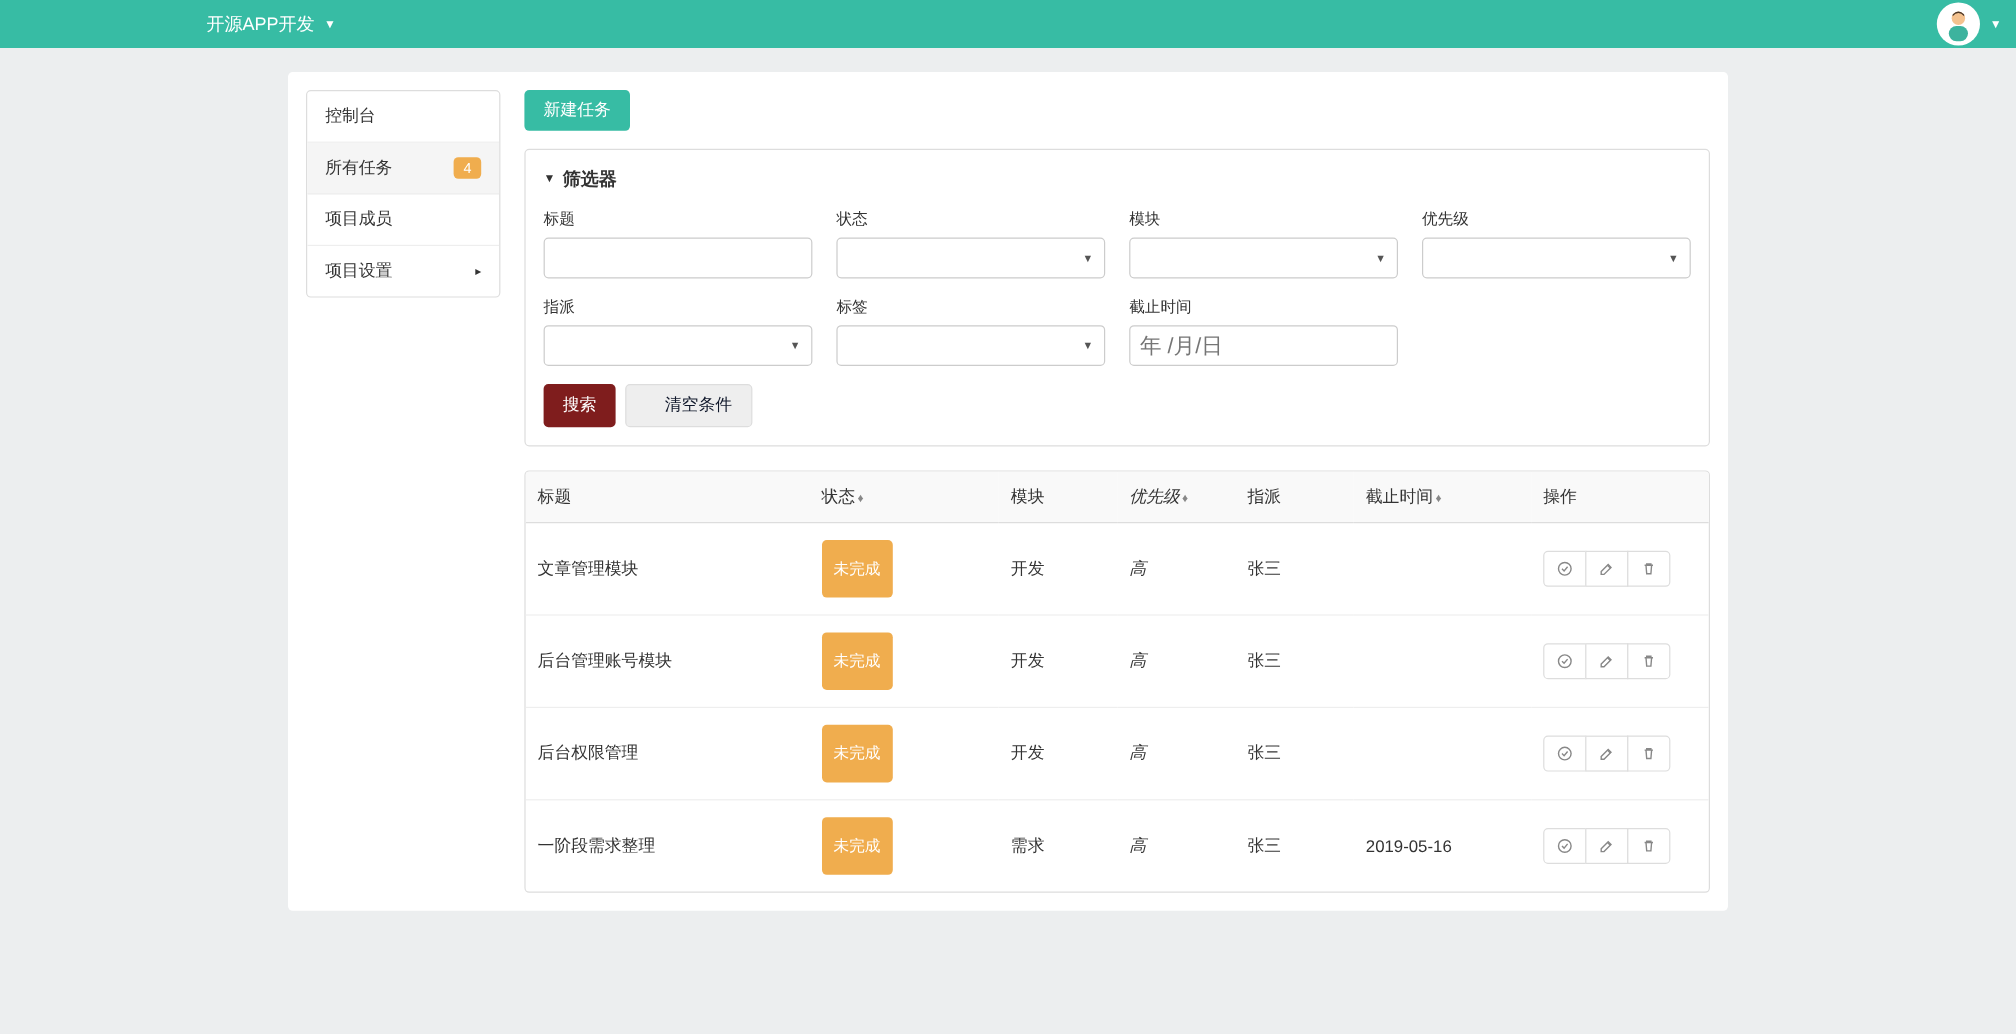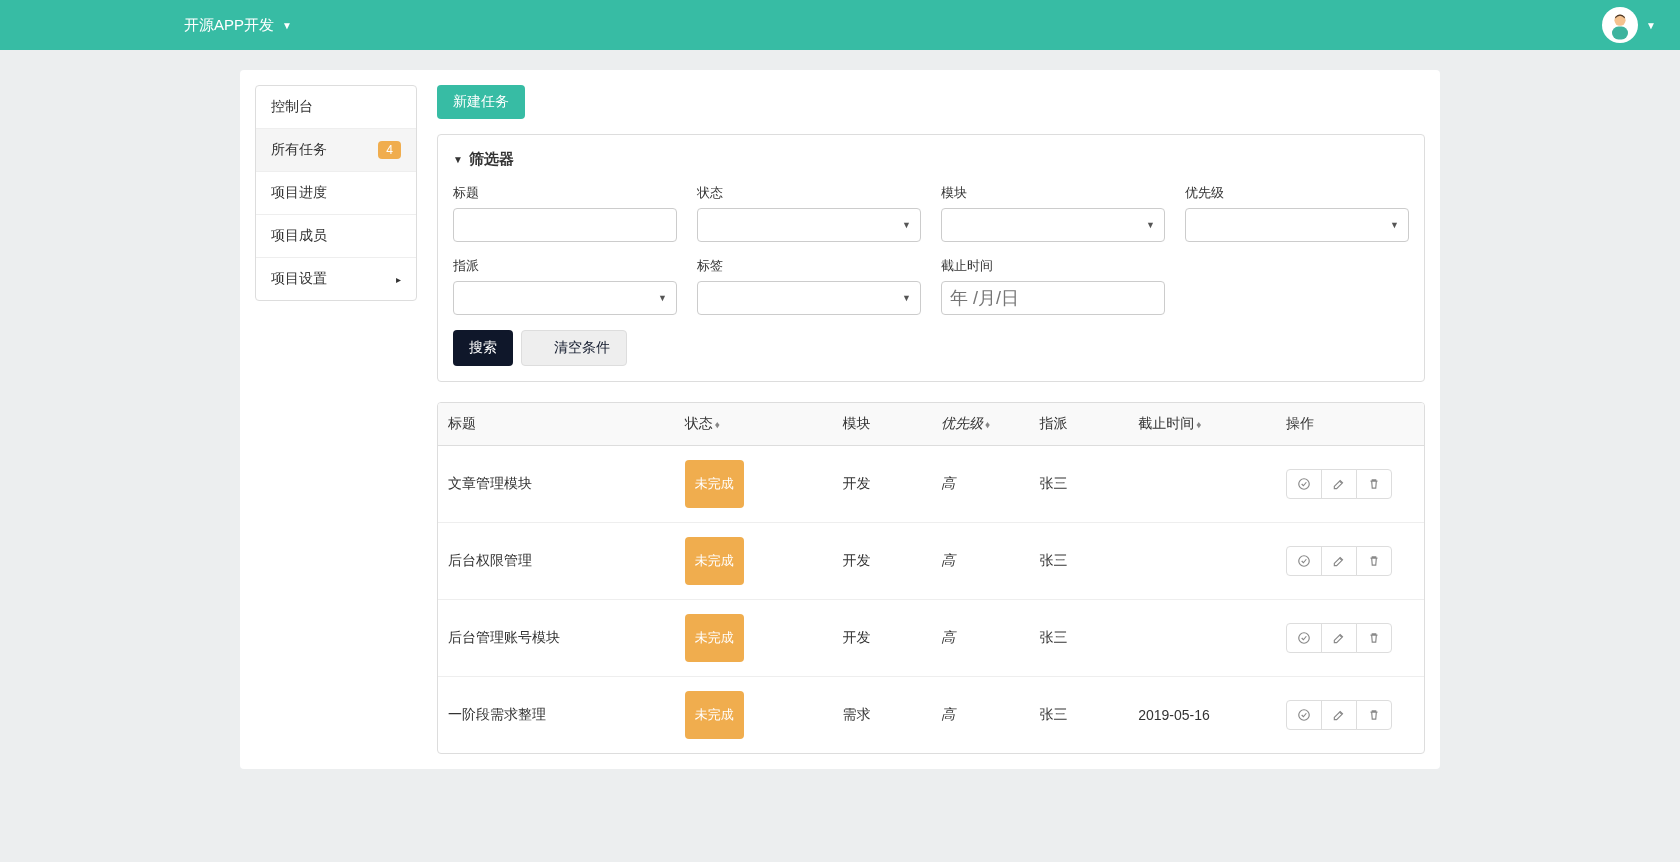--- a/index.html
+++ b/index.html
@@ -1,38 +1,38 @@
 <!DOCTYPE html>
 <html><head>
   <meta charset="utf-8">
   <style>
     * { box-sizing: border-box; margin: 0; padding: 0; }
     body { font-family: -apple-system, "Helvetica Neue", Arial, sans-serif; background: #eceeef; color: #333; font-size: 14px; }
     
-    .topbar { background: #37bca4; height: 50px; display: flex; align-items: center; justify-content: space-between; padding: 0 24px; }
+    .topbar { background: #37bca4; height: 40px; display: flex; align-items: center; justify-content: space-between; padding: 0 12px; }
     .topbar-left { display: flex; align-items: center; color: #fff; margin-left: 160px; }
     .project-dropdown { display: flex; align-items: center; gap: 8px; cursor: pointer; font-size: 15px; }
     .topbar-right { display: flex; align-items: center; gap: 8px; }
     .avatar { width: 36px; height: 36px; border-radius: 50%; background: #fff; display: flex; align-items: center; justify-content: center; overflow: hidden; }
     .avatar svg { width: 32px; height: 32px; }
     
     .container { max-width: 1200px; margin: 20px auto; background: #fff; border-radius: 4px; padding: 15px; display: flex; gap: 20px; }
     
     .sidebar { width: 162px; border: 1px solid #ddd; border-radius: 4px; overflow: hidden; align-self: flex-start; }
     .sidebar-item { padding: 12px 15px; border-bottom: 1px solid #eee; cursor: pointer; display: flex; align-items: center; justify-content: space-between; color: #333; }
     .sidebar-item:last-child { border-bottom: none; }
     .sidebar-item.active { background: #f5f5f5; }
     .badge { background: #f0ad4e; color: #fff; padding: 2px 8px; border-radius: 4px; font-size: 12px; min-width: 20px; text-align: center; }
     .chevron { color: #333; font-size: 10px; }
     
     .main { flex: 1; }
     
     .btn { display: inline-block; padding: 8px 16px; border-radius: 4px; border: none; cursor: pointer; font-size: 14px; }
     .btn-teal { background: #37bca4; color: #fff; text-align: right; }
-    .btn-primary { background: #0f172a; color: #fff; }
+    .btn-primary { background: #7f1d1d; color: #fff; }
     .btn-default { background: #eee; color: #0f172a; border: 1px solid #ddd; padding-left: 32px; }
     
     .panel { border: 1px solid #ddd; border-radius: 4px; margin-top: 15px; padding: 15px; }
     .panel-title { font-weight: bold; font-size: 15px; margin-bottom: 15px; display: flex; align-items: center; gap: 6px; cursor: pointer; }
     
     .filter-grid { display: grid; grid-template-columns: repeat(4, 1fr); gap: 15px 20px; margin-bottom: 15px; }
     .filter-field label { display: block; font-size: 13px; margin-bottom: 6px; color: #333; }
     .form-control { width: 100%; height: 34px; border: 1px solid #ccc; border-radius: 4px; padding: 4px 8px; font-size: 18px; background: #fff; }
     .select-wrap { position: relative; }
     .select-wrap::after { content: "▼"; position: absolute; right: 10px; top: 50%; transform: translateY(-50%); font-size: 9px; color: #555; pointer-events: none; }
@@ -84,23 +84,20 @@
 </div>
 
 <div class="container">
   <div class="sidebar">
     <div class="sidebar-item">
       <span>控制台</span>
     </div>
     <div class="sidebar-item active">
       <span>所有任务</span>
       <span class="badge">4</span>
-    </div>
-    <div class="sidebar-item">
-      <span>项目进度</span>
     </div>
     <div class="sidebar-item">
       <span>项目成员</span>
     </div>
     <div class="sidebar-item">
       <span>项目设置</span>
       <span class="chevron">▸</span>
     </div>
   </div>
 
@@ -187,50 +184,50 @@
                   </button>
                   <button class="action-btn">
                     <svg viewBox="0 0 24 24" fill="none" stroke="currentColor" stroke-width="2">
                       <path d="M6 7h12M9 7V5h6v2M8 7l1 12h6l1-12"></path>
                     </svg>
                   </button>
                 </div>
               </td>
             </tr>
             <tr>
+              <td>后台管理账号模块</td>
+              <td><span class="status-badge">未完成</span></td>
+              <td>开发</td>
+              <td>高</td>
+              <td>张三</td>
+              <td></td>
+              <td>
+                <div class="action-btns">
+                  <button class="action-btn">
+                    <svg viewBox="0 0 24 24" fill="none" stroke="currentColor" stroke-width="2">
+                      <circle cx="12" cy="12" r="9"></circle>
+                      <path d="M8 12l3 3 5-6"></path>
+                    </svg>
+                  </button>
+                  <button class="action-btn">
+                    <svg viewBox="0 0 24 24" fill="none" stroke="currentColor" stroke-width="2">
+                      <path d="M4 16l10-10 4 4-10 10H4v-4z"></path>
+                      <path d="M13 7l4 4"></path>
+                    </svg>
+                  </button>
+                  <button class="action-btn">
+                    <svg viewBox="0 0 24 24" fill="none" stroke="currentColor" stroke-width="2">
+                      <path d="M6 7h12M9 7V5h6v2M8 7l1 12h6l1-12"></path>
+                    </svg>
+                  </button>
+                </div>
+              </td>
+            </tr>
+            <tr>
               <td>后台权限管理</td>
-              <td><span class="status-badge">未完成</span></td>
-              <td>开发</td>
-              <td>高</td>
-              <td>张三</td>
-              <td></td>
-              <td>
-                <div class="action-btns">
-                  <button class="action-btn">
-                    <svg viewBox="0 0 24 24" fill="none" stroke="currentColor" stroke-width="2">
-                      <circle cx="12" cy="12" r="9"></circle>
-                      <path d="M8 12l3 3 5-6"></path>
-                    </svg>
-                  </button>
-                  <button class="action-btn">
-                    <svg viewBox="0 0 24 24" fill="none" stroke="currentColor" stroke-width="2">
-                      <path d="M4 16l10-10 4 4-10 10H4v-4z"></path>
-                      <path d="M13 7l4 4"></path>
-                    </svg>
-                  </button>
-                  <button class="action-btn">
-                    <svg viewBox="0 0 24 24" fill="none" stroke="currentColor" stroke-width="2">
-                      <path d="M6 7h12M9 7V5h6v2M8 7l1 12h6l1-12"></path>
-                    </svg>
-                  </button>
-                </div>
-              </td>
-            </tr>
-            <tr>
-              <td>后台管理账号模块</td>
               <td><span class="status-badge">未完成</span></td>
               <td>开发</td>
               <td>高</td>
               <td>张三</td>
               <td></td>
               <td>
                 <div class="action-btns">
                   <button class="action-btn">
                     <svg viewBox="0 0 24 24" fill="none" stroke="currentColor" stroke-width="2">
                       <circle cx="12" cy="12" r="9"></circle>

